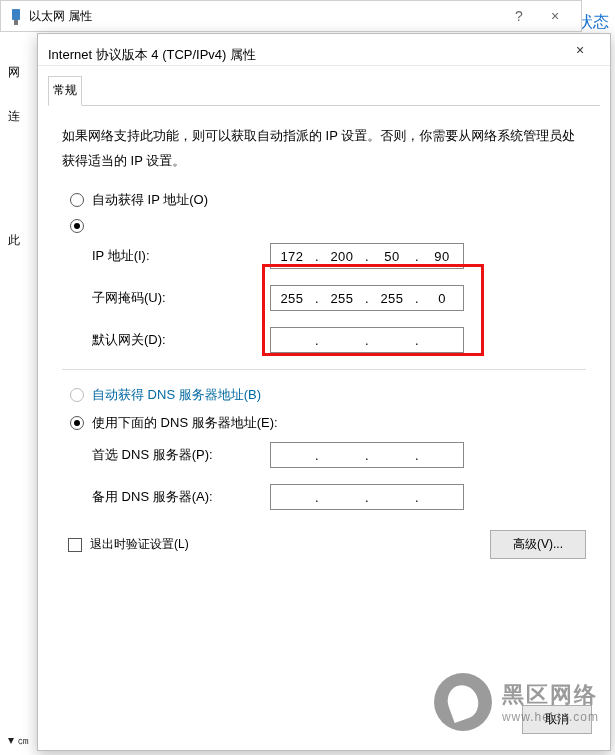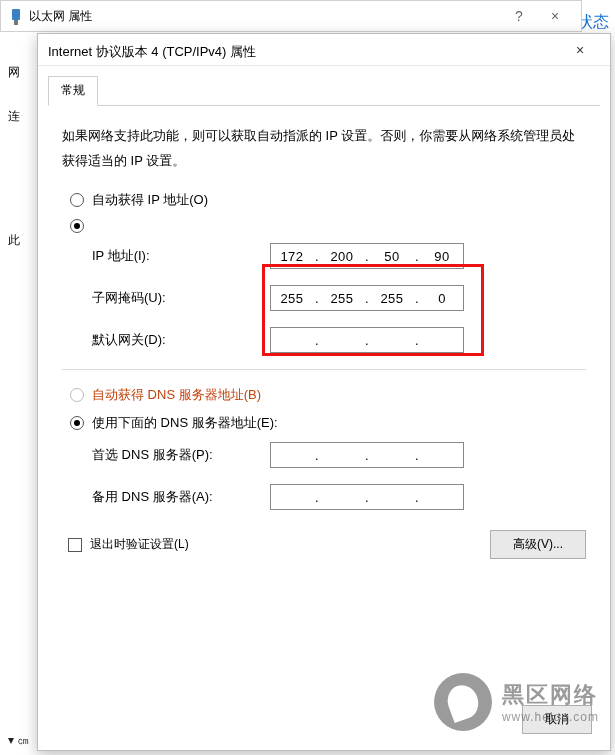--- a/index.html
+++ b/index.html
@@ -51,43 +51,43 @@
     position: absolute;
     top: 33px; left: 37px;
     width: 574px;
     height: 718px;
     border: 1px solid #bcbcbc;
     background: #fff;
     box-shadow: 0 4px 14px rgba(0,0,0,0.25);
     display:flex; flex-direction:column;
   }
   .inner-titlebar {
-    display:flex; align-items:flex-end;
+    display:flex; align-items:flex-start;
     height: 32px;
-    padding: 4px 10px;
+    padding: 12px 10px;
     border-bottom: 1px solid #e9e9e9;
   }
   .inner-titlebar .txt { flex:1; font-size:13px; }
   .inner-titlebar .close {
     width:40px; height:100%;
     display:flex; align-items:center; justify-content:center;
     font-size:14px; color:#333;
   }
 
   .tabstrip { padding: 10px 10px 0 10px; position:relative; }
   .tabstrip .tabline {
     position:absolute; left:10px; right:10px; bottom:0;
     border-bottom:1px solid #cfcfcf;
   }
   .tab {
     display:inline-block;
     border:1px solid #cfcfcf;
     border-bottom:1px solid #fff;
     background:#fff;
-    padding:5px 12px 6px;
+    padding:5px 4px 6px;
     position:relative; z-index:1;
     font-size:12px;
   }
 
   .content {
     padding: 18px 24px 10px 24px;
     flex:1;
   }
   .desc { line-height: 1.9; font-size:13px; margin-bottom: 18px; }
 
@@ -127,21 +127,21 @@
   .ipbox .seg { width:40px; text-align:center; }
   .ipbox .dot { width:6px; text-align:center; }
 
   .redframe {
     position:absolute;
     border:3px solid #e11; pointer-events:none;
   }
 
   .hr { border-top:1px solid #dcdcdc; margin:8px 0 16px; }
 
-  .dns-disabled .lbl { color:#c2410c;text-align:center; }
+  .dns-disabled .lbl { color:#0369a1;text-align:center; }
 
   .bottomrow {
     display:flex; align-items:center; justify-content:space-between;
     margin-top: 20px; padding: 0 0 0 6px;
   }
   .chk {
     width:14px; height:14px; border:1px solid #555;
     margin-right:8px; flex-shrink:0;
   }
   .btn {

